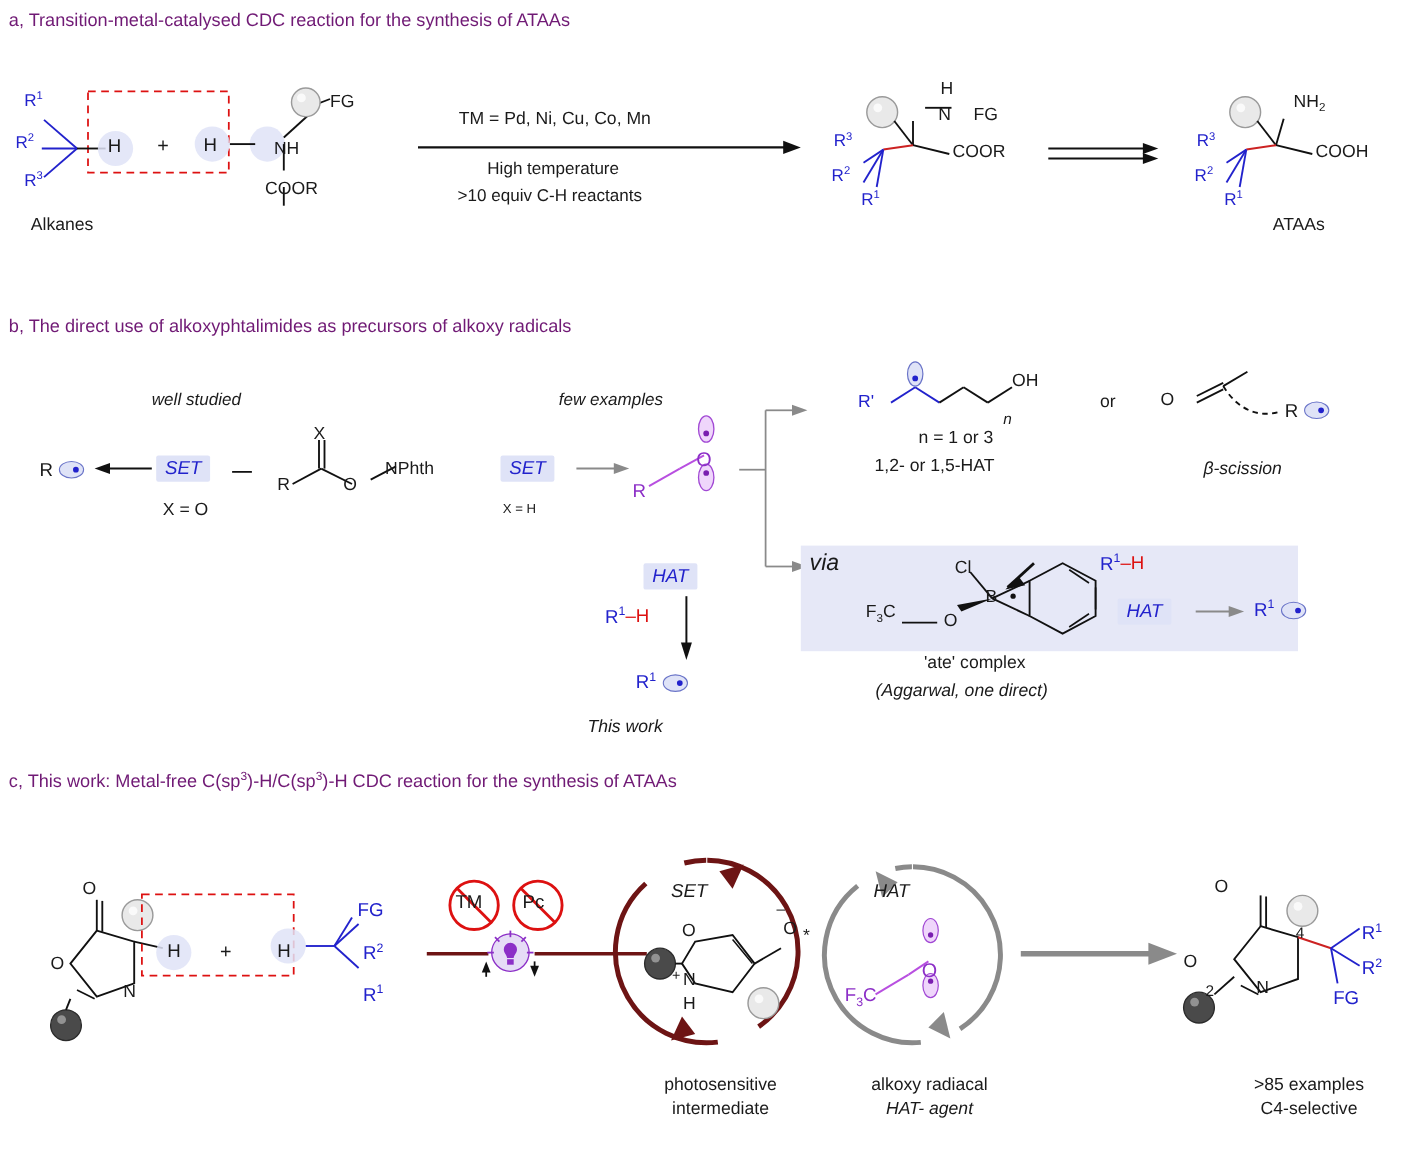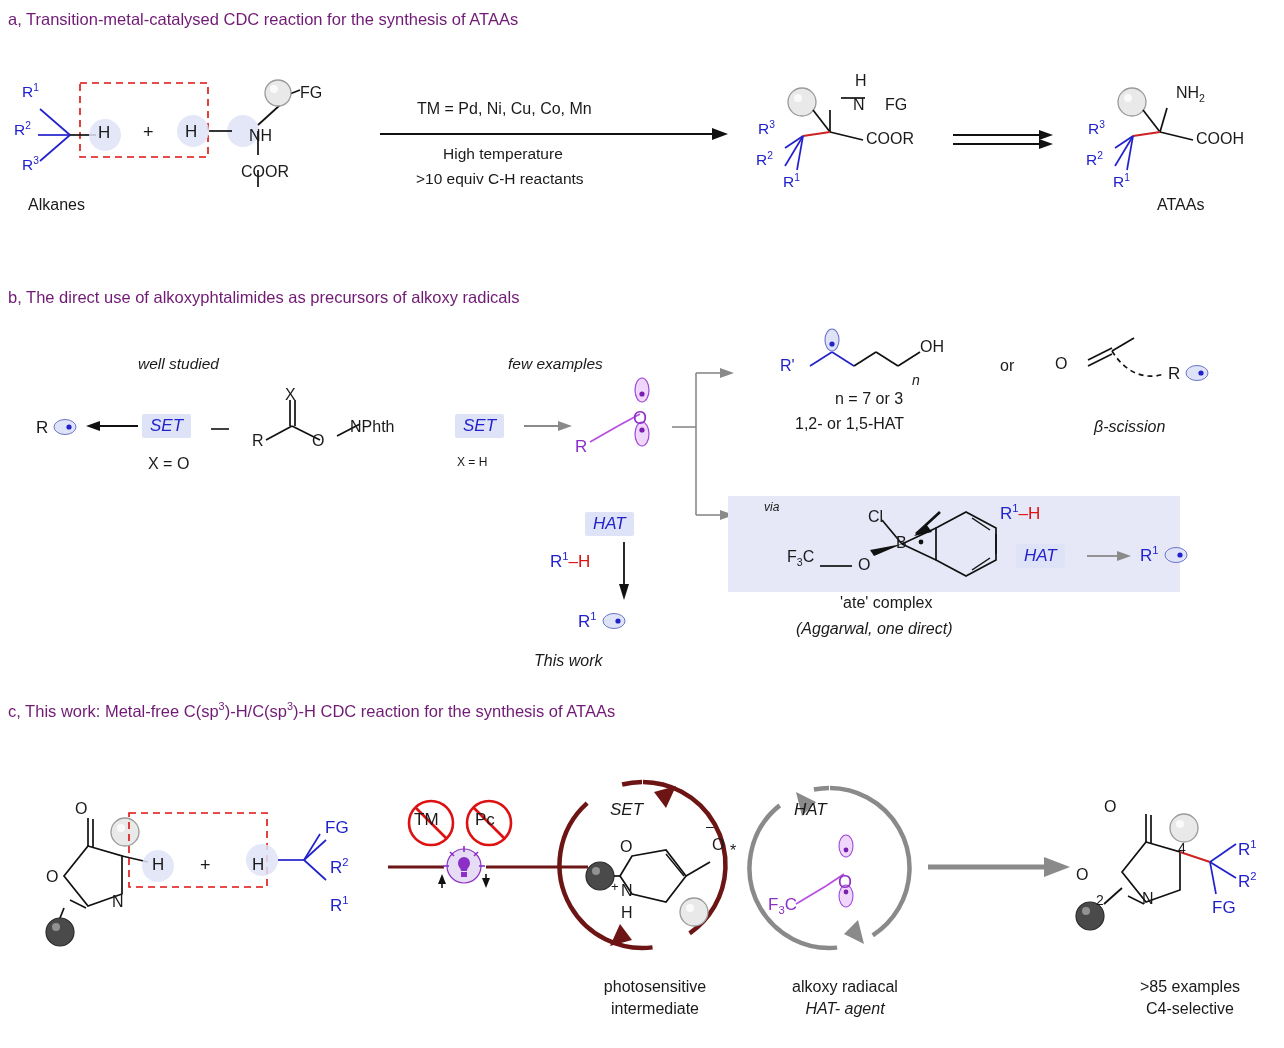--- a/index.html
+++ b/index.html
@@ -231,21 +231,21 @@
     <line x1="74" y1="36" x2="96" y2="22" stroke="#111" stroke-width="1.7"></line>
     <line x1="96" y1="22" x2="118" y2="36" stroke="#111" stroke-width="1.7"></line>
     <line x1="118" y1="36" x2="140" y2="22" stroke="#111" stroke-width="1.7"></line>
     <ellipse cx="52" cy="10" rx="7" ry="11" fill="#dfe3f7" stroke="#6a74c8" stroke-width="1.1"></ellipse>
     <circle cx="52" cy="14" r="2.6" fill="#2222cc"></circle>
   </svg>
 </div>
 <div class="abs label blue bold" style="left:780px;top:357px;font-size:16px;">R'</div>
 <div class="abs label" style="left:920px;top:338px;font-size:16px;">OH</div>
 <div class="abs label ital" style="left:912px;top:372px;font-size:14px;">n</div>
-<div class="abs" style="left:835px;top:390px;font-size:16px;">n = 7 or 3</div>
+<div class="abs" style="left:835px;top:390px;font-size:16px;">n = 1 or 3</div>
 <div class="abs" style="left:795px;top:415px;font-size:16px;">1,2- or 1,5-HAT</div>
 <div class="abs" style="left:1000px;top:357px;font-size:16px;">or</div>
 
 <div class="abs" style="left:1060px;top:330px;width:180px;height:80px;">
   <svg width="180" height="80" viewBox="0 0 180 80">
     <line x1="28" y1="36" x2="52" y2="24" stroke="#111" stroke-width="1.7"></line>
     <line x1="28" y1="30" x2="52" y2="18" stroke="#111" stroke-width="1.7"></line>
     <line x1="52" y1="21" x2="74" y2="8" stroke="#111" stroke-width="1.7"></line>
     <path d="M52 21 C 66 44, 86 50, 104 44" fill="none" stroke="#111" stroke-width="1.7" stroke-dasharray="5,4"></path>
   </svg>
@@ -275,21 +275,21 @@
 </div>
 <div class="abs" style="left:602px;top:610px;">
   <svg width="26" height="22" viewBox="0 0 26 22">
     <ellipse cx="12" cy="11" rx="11" ry="7.5" fill="#dfe3f7" stroke="#6a74c8" stroke-width="1"></ellipse>
     <circle cx="16" cy="11" r="2.6" fill="#2222cc"></circle>
   </svg>
 </div>
 <div class="abs ital" style="left:534px;top:652px;font-size:16px;">This work</div>
 
 <div class="abs" style="left:728px;top:496px;width:452px;height:96px;background:#e6e8f7;"></div>
-<div class="abs ital" style="left:736px;top:500px;font-size:12px;margin-left:28px;">via</div>
+<div class="abs ital" style="left:736px;top:500px;font-size:21px;">via</div>
 
 <div class="abs" style="left:790px;top:498px;width:340px;height:96px;">
   <svg width="340" height="96" viewBox="0 0 340 96">
 
     <line x1="112" y1="46" x2="92" y2="22" stroke="#111" stroke-width="1.7"></line>
     <polygon points="112,46 80,52 84,58" fill="#111"></polygon>
     <line x1="112" y1="46" x2="146" y2="30" stroke="#111" stroke-width="1.7"></line>
     <line x1="112" y1="46" x2="146" y2="62" stroke="#111" stroke-width="1.7"></line>
 
     <path d="M150 14 L126 36" stroke="#111" stroke-width="2.6"></path>

